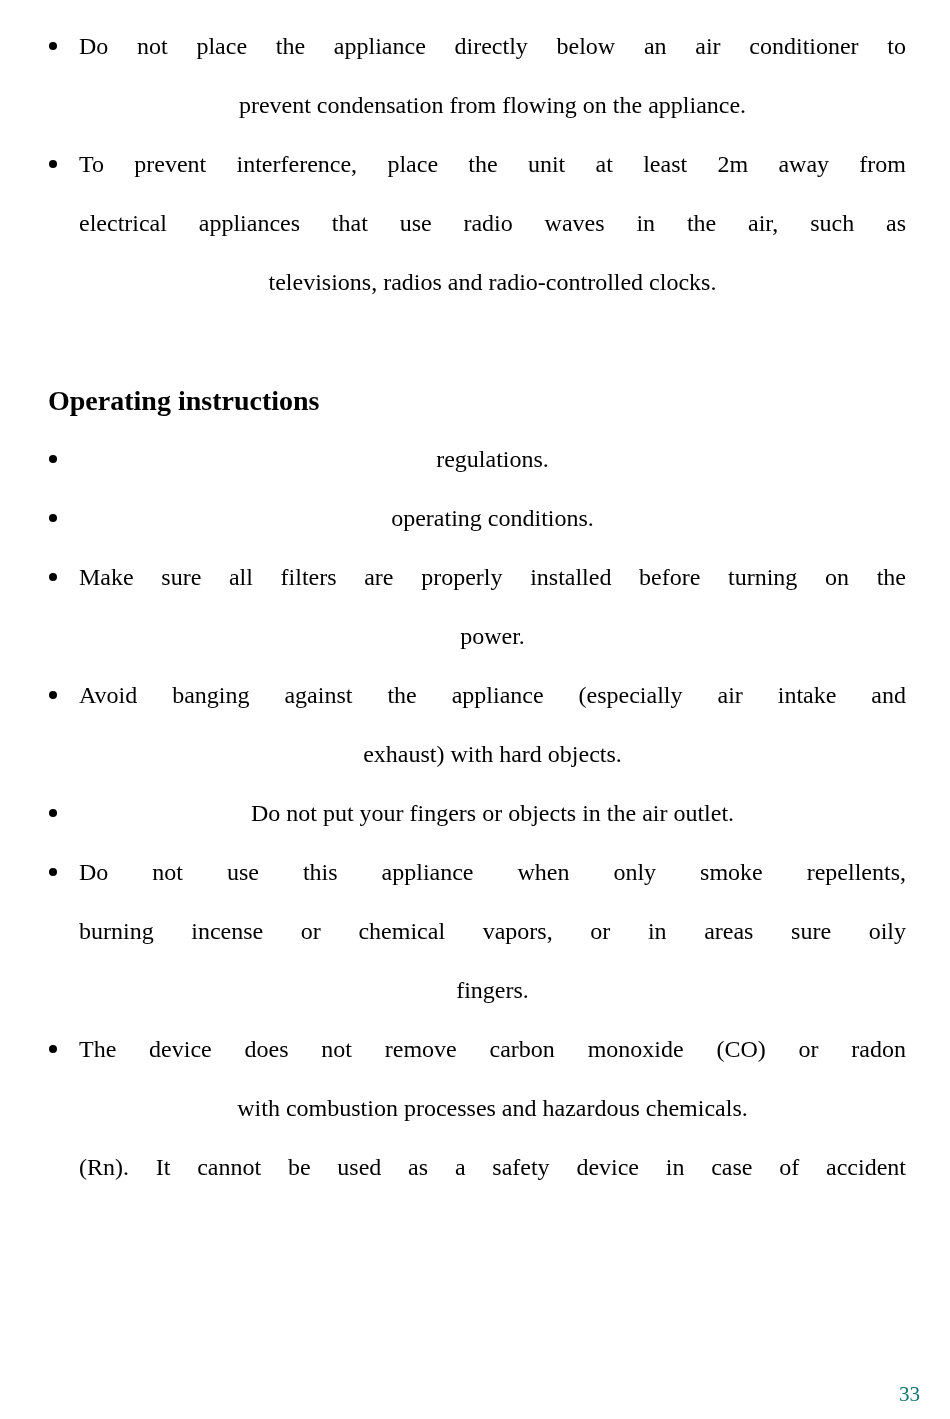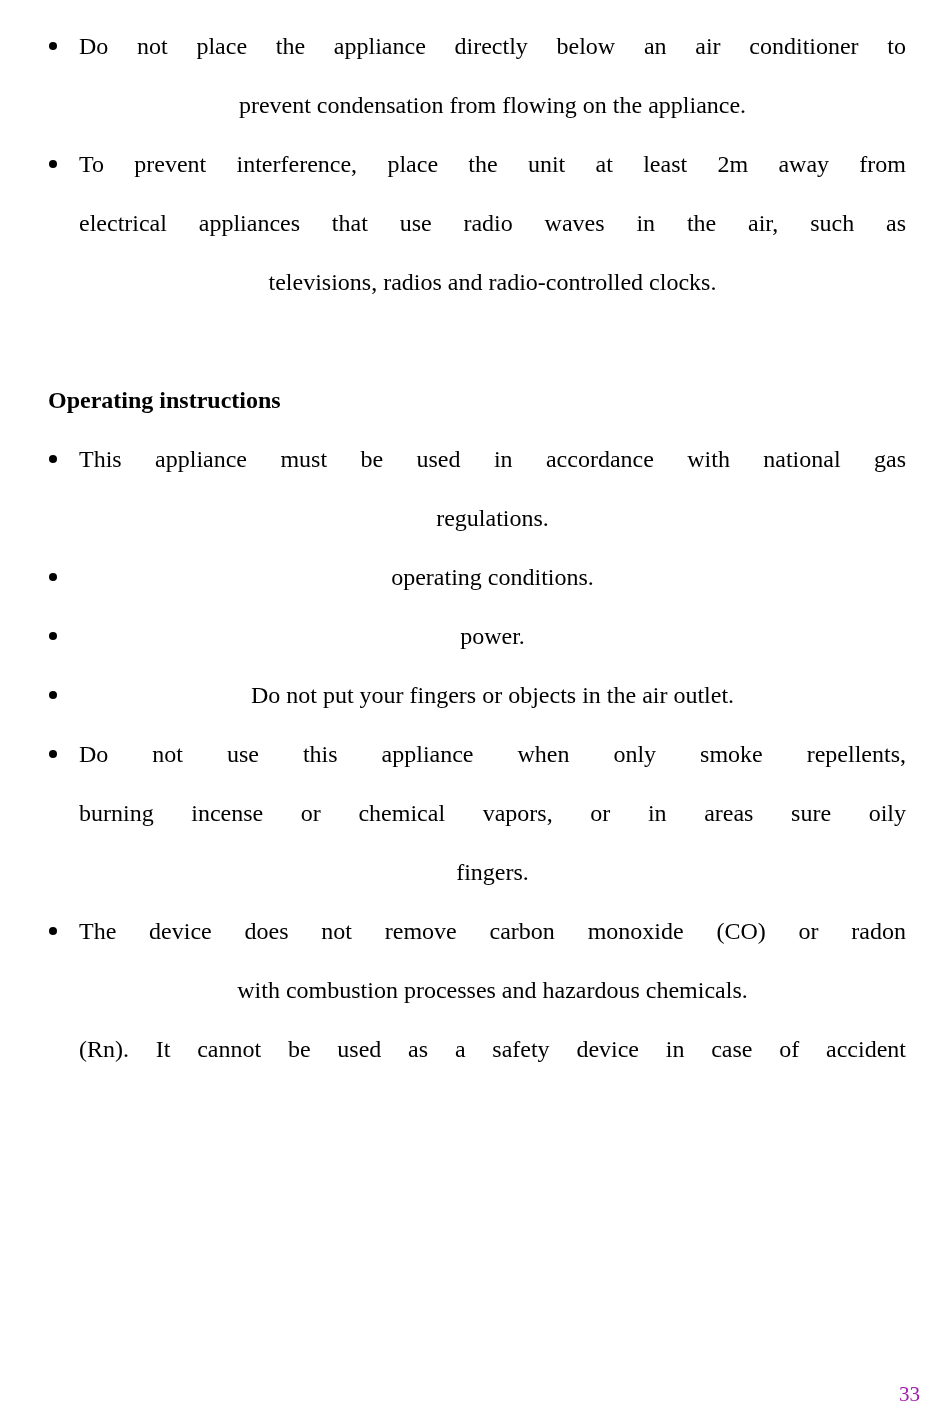--- a/index.html
+++ b/index.html
@@ -44,31 +44,31 @@
     text-align: center;
   }
   .line.stretch {
     text-align: justify;
     text-align-last: justify;
   }
   h2.section-heading {
     margin: 59px 0 0 0;
     height: 59px;
     line-height: 59px;
-    font-size: 24px;
+    font-size: 28px;
     font-weight: 700;
     letter-spacing: 0;
   }
   .page-number {
     position: absolute;
     top: 1382px;
     right: 18px;
     font-size: 21px;
     line-height: 24px;
-    color: #a21caf;
+    color: #0f766e;
   }
 </style>
 </head>
 <body>
 
 <div class="page">
 
   <ul class="bullets">
     <li class="bullet-item">
       <span class="bullet-dot"></span>
@@ -81,30 +81,35 @@
       <div class="line stretch">electrical appliances that use radio waves in the air, such as</div>
       <div class="line">televisions, radios and radio-controlled clocks.</div>
     </li>
   </ul>
 
   <h2 class="section-heading">Operating instructions</h2>
 
   <ul class="bullets">
     <li class="bullet-item">
       <span class="bullet-dot"></span>
-      <div class="line stretch">This appliance must be used in accordance with national gas</div>
       <div class="line">regulations.</div>
     </li>
     <li class="bullet-item">
       <span class="bullet-dot"></span>
       <div class="line">operating conditions.</div>
     </li>
     <li class="bullet-item">
       <span class="bullet-dot"></span>
+      <div class="line stretch">Make sure all filters are properly installed before turning on the</div>
       <div class="line">power.</div>
+    </li>
+    <li class="bullet-item">
+      <span class="bullet-dot"></span>
+      <div class="line stretch">Avoid banging against the appliance (especially air intake and</div>
+      <div class="line">exhaust) with hard objects.</div>
     </li>
     <li class="bullet-item">
       <span class="bullet-dot"></span>
       <div class="line">Do not put your fingers or objects in the air outlet.</div>
     </li>
     <li class="bullet-item">
       <span class="bullet-dot"></span>
       <div class="line stretch">Do not use this appliance when only smoke repellents,</div>
       <div class="line stretch">burning incense or chemical vapors, or in areas sure oily</div>
       <div class="line">fingers.</div>

